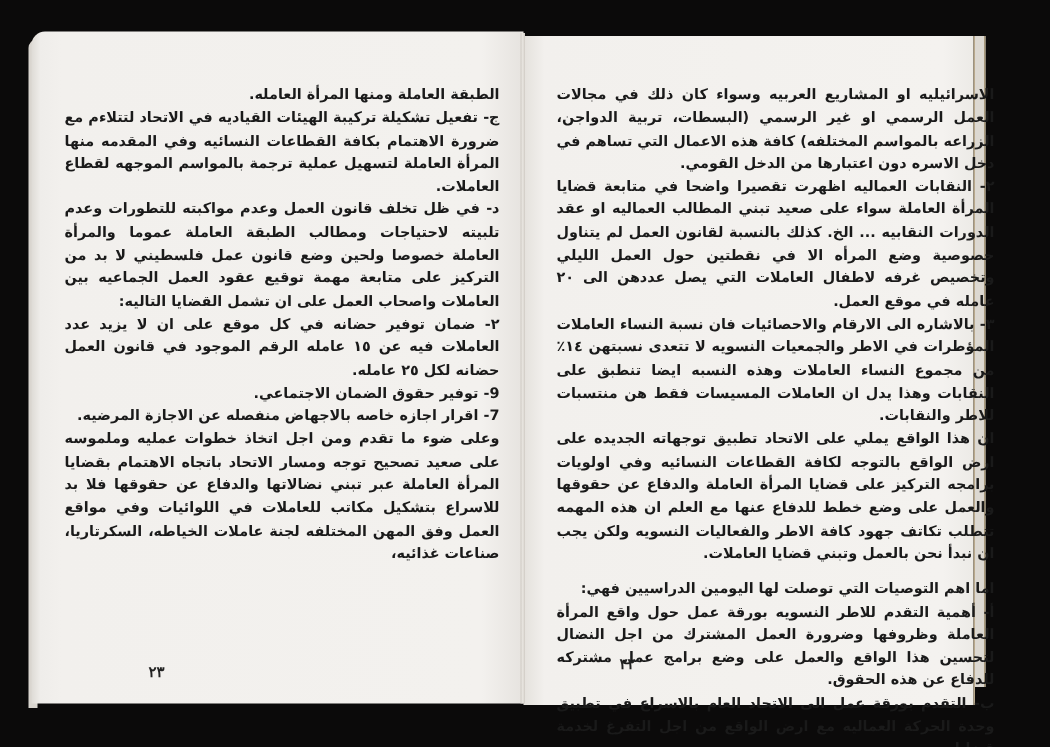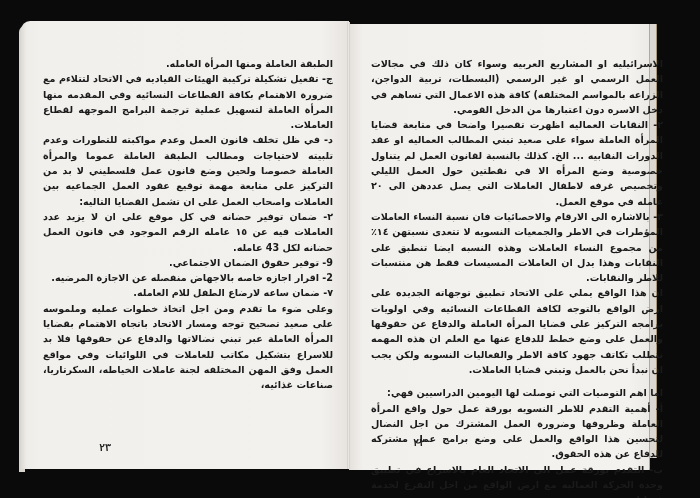--- a/index.html
+++ b/index.html
@@ -40,43 +40,42 @@
       font-family:"DejaVu Sans", sans-serif;
       font-weight:bold; color:#1a1a1a;
       font-size:9.6px; line-height:15.3px;
     }
     .left-text { left:43px; top:56px; width:290px; }
     .right-text { left:371px; top:56px; width:292px; }
     .text-block p { margin:0; }
     .text-block p.heading { margin-top:8px; }
     .page-number {
       position:absolute; font-weight:bold; color:#222;
-      font-family:Liberation Mono, monospace; font-size:10px;
+      font-family:Liberation Serif, serif; font-size:10px;
     }
     .pn-left { left:99px; top:442px; }
     .pn-right { left:413px; top:437px; }
   </style>
 </head>
 <body>
 
 <div class="book">
   <div class="page-left-edge"></div>
   <div class="page page-left"></div>
   <div class="page page-right"></div>
   <div class="page-right-edge"></div>
   <div class="spine"></div>
 
   <div class="text-block left-text">
     <p>الطبقة العاملة ومنها المرأة العامله.</p>
-    <p>ج- تفعيل تشكيلة تركيبة الهيئات القياديه في الاتحاد لتتلاءم مع ضرورة الاهتمام بكافة القطاعات النسائيه وفي المقدمه منها المرأة العاملة لتسهيل عملية ترجمة البرامج الموجهه لقطاع العاملات.</p>
+    <p>ج- تفعيل تشكيلة تركيبة الهيئات القياديه في الاتحاد لتتلاءم مع ضرورة الاهتمام بكافة القطاعات النسائيه وفي المقدمه منها المرأة العاملة لتسهيل عملية ترجمة بالمواسم الموجهه لقطاع العاملات.</p>
     <p>د- في ظل تخلف قانون العمل وعدم مواكبته للتطورات وعدم تلبيته لاحتياجات ومطالب الطبقة العاملة عموما والمرأة العاملة خصوصا ولحين وضع قانون عمل فلسطيني لا بد من التركيز على متابعة مهمة توقيع عقود العمل الجماعيه بين العاملات واصحاب العمل على ان تشمل القضايا التاليه:</p>
-    <p>٢- ضمان توفير حضانه في كل موقع على ان لا يزيد عدد العاملات فيه عن ١٥ عامله الرقم الموجود في قانون العمل حضانه لكل 43 عامله.</p>
+    <p>٢- ضمان توفير حضانه في كل موقع على ان لا يزيد عدد العاملات فيه عن ١٥ عامله الرقم الموجود في قانون العمل حضانه لكل ٢٥ عامله.</p>
     <p>9- توفير حقوق الضمان الاجتماعي.</p>
-    <p>2- اقرار اجازه خاصه بالاجهاض منفصله عن الاجازة المرضيه.</p>
-    <p>٧- ضمان ساعه لارضاع الطفل للام العامله.</p>
+    <p>7- اقرار اجازه خاصه بالاجهاض منفصله عن الاجازة المرضيه.</p>
     <p>وعلى ضوء ما تقدم ومن اجل اتخاذ خطوات عمليه وملموسه على صعيد تصحيح توجه ومسار الاتحاد باتجاه الاهتمام بقضايا المرأة العاملة عبر تبني نضالاتها والدفاع عن حقوقها فلا بد للاسراع بتشكيل مكاتب للعاملات في اللوائيات وفي مواقع العمل وفق المهن المختلفه لجنة عاملات الخياطه، السكرتاريا، صناعات غذائيه،</p>
   </div>
   <div class="page-number pn-left">٢٣</div>
 
   <div class="text-block right-text">
     <p>الاسرائيليه او المشاريع العربيه وسواء كان ذلك في مجالات العمل الرسمي او غير الرسمي (البسطات، تربية الدواجن، الزراعه بالمواسم المختلفه) كافة هذه الاعمال التي تساهم في دخل الاسره دون اعتبارها من الدخل القومي.</p>
     <p>٢- النقابات العماليه اظهرت تقصيرا واضحا في متابعة قضايا المرأة العاملة سواء على صعيد تبني المطالب العماليه او عقد الدورات النقابيه ... الخ. كذلك بالنسبة لقانون العمل لم يتناول خصوصية وضع المرأه الا في نقطتين حول العمل الليلي وتخصيص غرفه لاطفال العاملات التي يصل عددهن الى ٢٠ عامله في موقع العمل.</p>
     <p>٣- بالاشاره الى الارقام والاحصائيات فان نسبة النساء العاملات المؤطرات في الاطر والجمعيات النسويه لا تتعدى نسبتهن ١٤٪ من مجموع النساء العاملات وهذه النسبه ايضا تنطبق على النقابات وهذا يدل ان العاملات المسيسات فقط هن منتسبات للاطر والنقابات.</p>
     <p>ان هذا الواقع يملي على الاتحاد تطبيق توجهاته الجديده على ارض الواقع بالتوجه لكافة القطاعات النسائيه وفي اولويات برامجه التركيز على قضايا المرأة العاملة والدفاع عن حقوقها والعمل على وضع خطط للدفاع عنها مع العلم ان هذه المهمه تتطلب تكاتف جهود كافة الاطر والفعاليات النسويه ولكن يجب ان نبدأ نحن بالعمل وتبني قضايا العاملات.</p>
     <p class="heading">اما اهم التوصيات التي توصلت لها اليومين الدراسيين فهي:</p>

